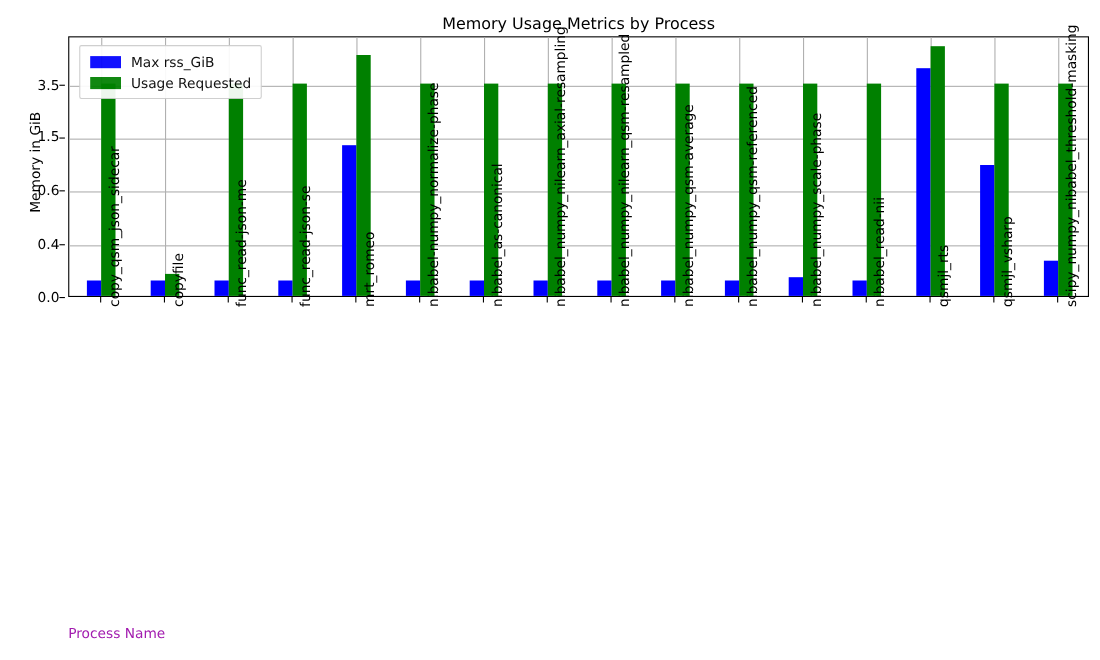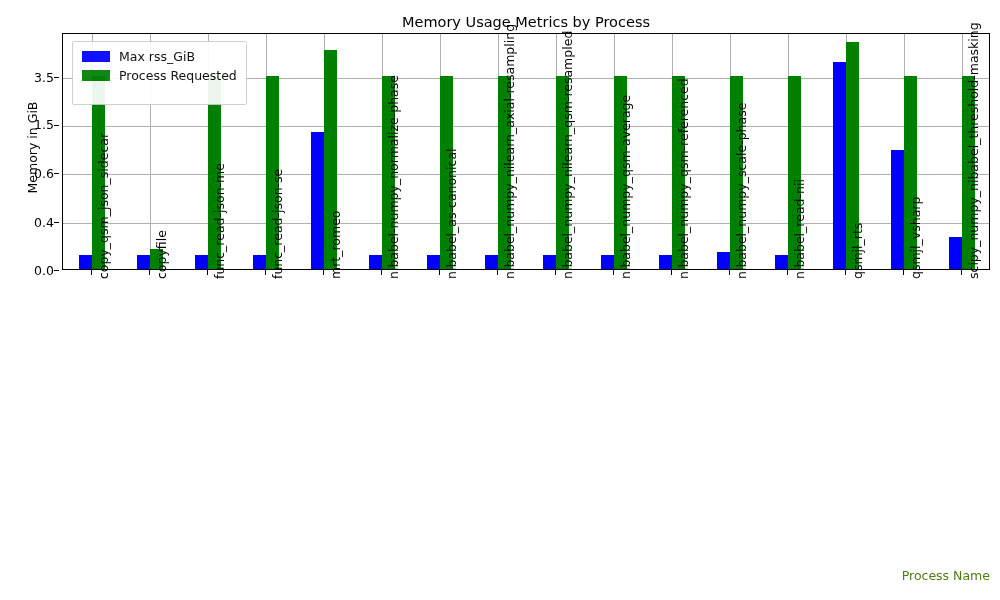--- a/index.html
+++ b/index.html
@@ -121,33 +121,33 @@
     white-space: nowrap;
     transform: rotate(-90deg);
     transform-origin: left top;
     text-align: right;
   }
   #x-axis-title {
     position: absolute;
     left: 62px;
     top: 568px;
     width: 928px;
-    text-align: right;
-    font-size: 12.5px;
-    color: #4d7c0f;
+    text-align: left;
+    font-size: 12.5px;
+    color: #a21caf;
   }
   
   #legend {
     position: absolute;
     left: 72px;
     top: 41px;
     background: #ffffff;
     border: 1px solid #cccccc;
     border-radius: 2px;
-    padding: 5px 9px 19px 9px;
+    padding: 5px 9px 4px 9px;
     opacity: 0.93;
   }
   .legend-row {
     display: flex;
     align-items: center;
     height: 19px;
   }
   .legend-swatch {
     width: 28px;
     height: 11px;
@@ -309,17 +309,17 @@
     </div>
   <div id="x-axis-title">Process Name</div>
 
   <div id="legend">
       <div class="legend-row">
         <div class="legend-swatch" style="background: rgb(0, 0, 255);"></div>
         <div class="legend-text">Max rss_GiB</div>
       </div>
       <div class="legend-row">
         <div class="legend-swatch" style="background: rgb(0, 128, 0);"></div>
-        <div class="legend-text">Process Requested</div>
+        <div class="legend-text">Usage Requested</div>
       </div>
     </div>
 
 </div>
 
 </body></html>

